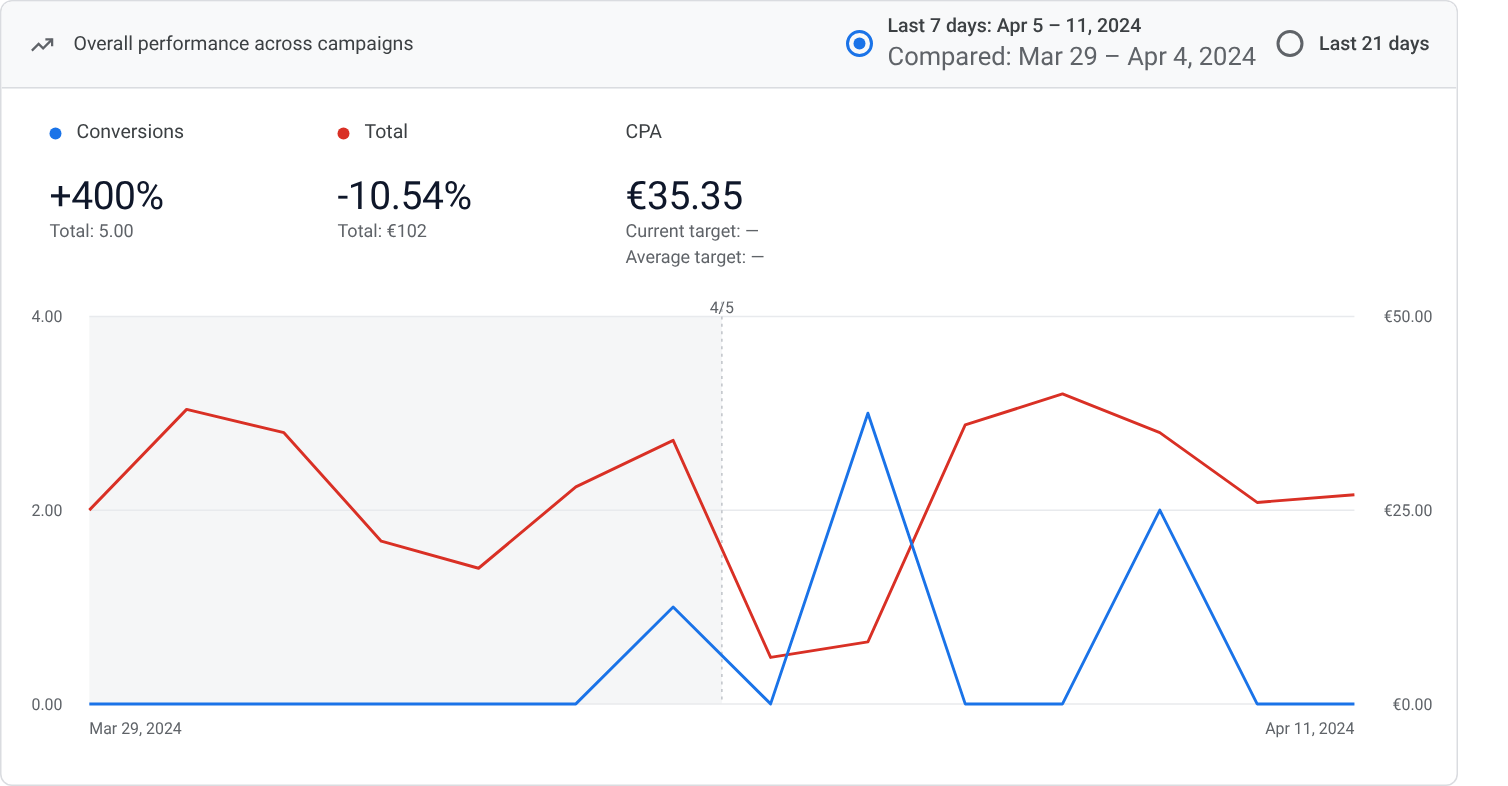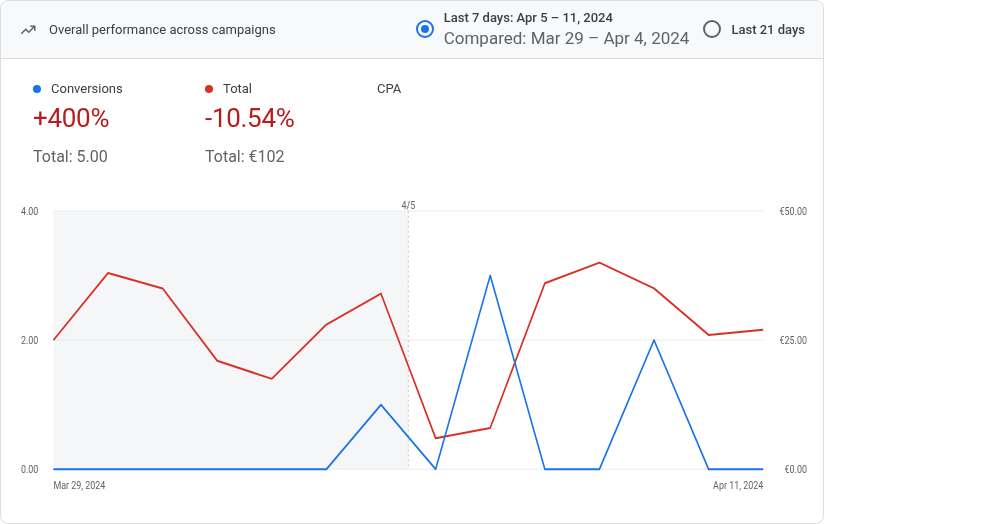--- a/index.html
+++ b/index.html
@@ -7,50 +7,50 @@
     --muted:#5f6368;
     --border:#dadce0;
     --blue:#1a73e8;
     --red:#d93025;
     --grid:#e8eaed;
     --panel:#f8f9fa;
   }
   html,body{margin:0;padding:0;background:#fff;}
   body{font-family:Roboto,Arial,sans-serif;color:var(--text);font-size:13px;}
   .card{
-    width:824px;height:524px;box-sizing:border-box;
+    width:972px;height:524px;box-sizing:border-box;
     border:1px solid var(--border);border-radius:8px;
     background:#fff;overflow:hidden;position:relative;
   }
   .header{
     height:58px;box-sizing:border-box;border-bottom:1px solid var(--border);
     background:var(--panel);display:flex;align-items:center;
     padding:0 18px;justify-content:space-between;
   }
   .header-left{display:flex;align-items:center;gap:12px;}
   .trend-icon{width:18px;height:18px;color:var(--muted);}
   .header-title{font-size:13px;color:var(--text);}
   .header-right{display:flex;align-items:center;gap:14px;}
   .range-opt{display:flex;align-items:center;gap:10px;}
   .radio{width:18px;height:18px;border-radius:50%;border:2px solid var(--muted);box-sizing:border-box;display:flex;align-items:center;justify-content:center;}
   .radio.selected{border-color:var(--blue);}
   .radio.selected::after{content:"";width:8px;height:8px;border-radius:50%;background:var(--blue);}
   .range-text{display:flex;flex-direction:column;line-height:1.35;}
   .range-main{font-size:13px;color:var(--text);font-weight:500;}
   .range-sub{font-size:17px;color:var(--muted);}
 
-  .metrics{display:flex;gap:32px;padding:22px 32px 6px 32px;}
+  .metrics{display:flex;gap:52px;padding:22px 32px 6px 32px;}
   .metric{min-width:140px;}
   .metric-title-row{display:flex;align-items:center;gap:10px;}
   .dot{width:8px;height:8px;border-radius:50%;}
   .dot.blue{background:var(--blue);}
   .dot.red{background:var(--red);}
   .metric-title{font-size:13px;color:var(--text);}
-  .metric-value{font-size:26px;font-weight:400;color:#b91c1c;letter-spacing:-0.3px;margin-top:7px;}
-  .metric-sub{font-size:16px;color:var(--muted);margin-top:12px;line-height:1.45;}
+  .metric-value{font-size:26px;font-weight:400;color:#0f172a;letter-spacing:-0.3px;margin-top:20px;}
+  .metric-sub{font-size:12px;color:var(--muted);margin-top:0;line-height:1.45;}
 
   .chart-wrap{position:absolute;left:20px;right:16px;top:200px;bottom:14px;}
   .chart-svg{width:100%;height:100%;display:block;}
   .grid-line{stroke:var(--grid);stroke-width:1;}
   .axis-text{font-size:11px;fill:var(--muted);}
   .sep-line{stroke:#bdc1c6;stroke-width:1;stroke-dasharray:2 3;}
   .line-blue{stroke:var(--blue);stroke-width:2;fill:none;stroke-linejoin:round;}
   .line-red{stroke:var(--red);stroke-width:2;fill:none;stroke-linejoin:round;}
   .compare-bg{fill:#f5f6f7;}
 </style>
@@ -100,20 +100,25 @@
         <span class="dot red"></span>
         <span class="metric-title">Total</span>
       </div>
       <div class="metric-value">-10.54%</div>
       <div class="metric-sub">Total: €102</div>
     </div>
     <div class="metric">
       <div class="metric-title-row">
         <span class="metric-title">CPA</span>
       </div>
+      <div class="metric-value">€35.35</div>
+      <div class="metric-sub">
+        <span>Current target: —</span><br>
+        <span>Average target: —</span>
+      </div>
     </div>
   </div>
 
   <div class="chart-wrap">
     <svg class="chart-svg" id="chart-svg" viewBox="0 0 969 310" preserveAspectRatio="none">
 
       <rect id="compare-shade" class="compare-bg" x="40" y="10" width="437.5" height="260"></rect>
       <line class="grid-line" x1="40" y1="10" x2="915" y2="10"></line>
       <line class="grid-line" x1="40" y1="140" x2="915" y2="140"></line>
       <line class="grid-line" x1="40" y1="270" x2="915" y2="270"></line>

